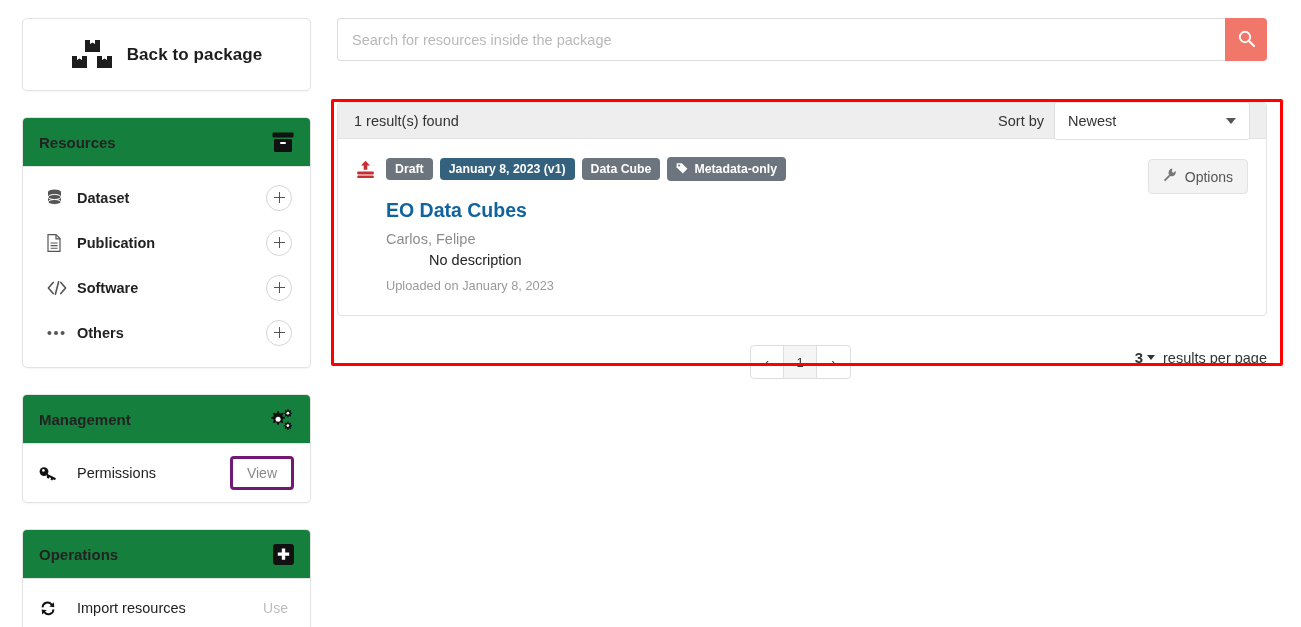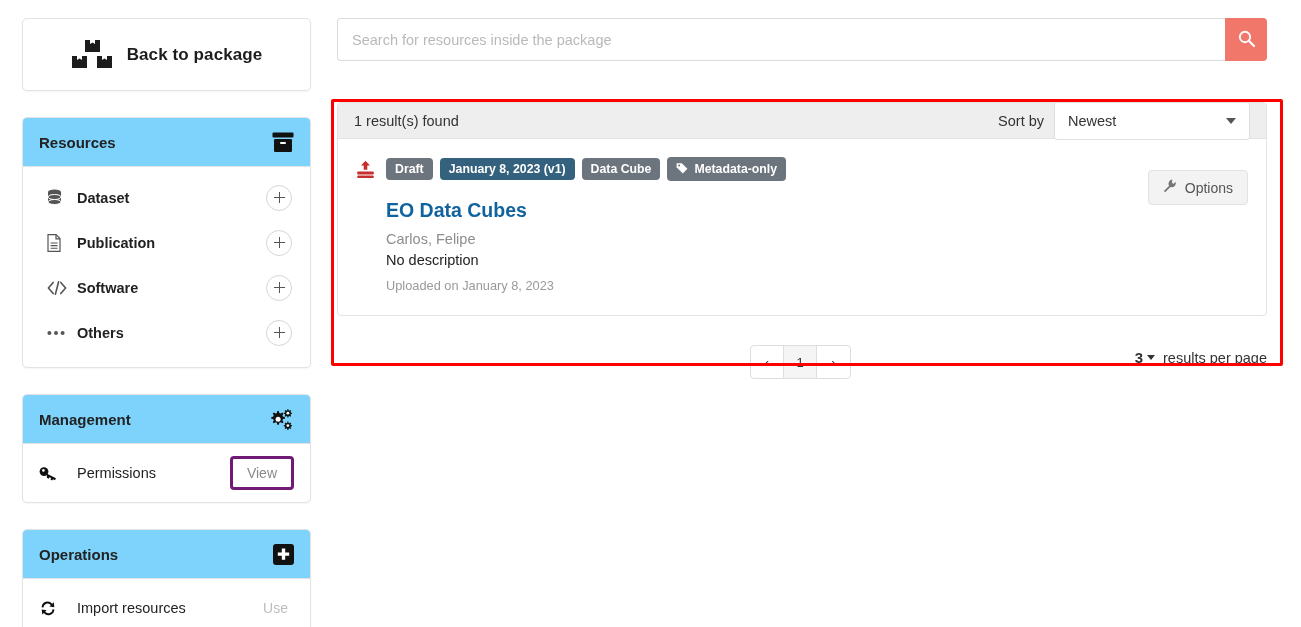--- a/index.html
+++ b/index.html
@@ -29,21 +29,21 @@
     gap: 14px;
     cursor: pointer;
   }
   .back-card .label {
     font-size: 17px; font-weight: bold; color: #1d1d1d; letter-spacing: .1px;
   }
   .boxes-icon { width: 42px; height: 32px; display:block; }
 
   .card.section { margin-top: 26px; overflow: hidden; }
   .sec-head {
-    background: #7dd3fc;
+    background: #15803d;
     border-bottom: 1px solid #e3e3e3;
     height: 49px;
     display: flex; align-items: center; justify-content: space-between;
     padding: 0 16px;
   }
   .sec-head .title { font-size: 15px; font-weight: bold; color: #222; }
   .sec-head .hicon { display:flex; align-items:center; }
 
   .res-list { padding: 8px 0 12px 0; }
   .res-row {
@@ -136,26 +136,26 @@
     border-radius: 4px; padding: 5px 9px; line-height: 1;
   }
   .badge.version { background: #34617d; }
   .res-title {
     display: block;
     margin-top: 18px;
     font-size: 19.5px; font-weight: bold;
     color: #11639e; text-decoration: none; cursor: pointer;
   }
   .res-author { margin-top: 9px; font-size: 14.5px; color: #8d8d8d; }
-  .res-desc { margin-top: 5px; font-size: 14.5px; color: #222; }
+  .res-desc { margin-top: 5px; font-size: 14.5px; color: #222; margin-left: 43px; }
   .res-upload { margin-top: 10px; font-size: 12.8px; color: #9a9a9a; }
 
   .options-btn {
     align-self: flex-start;
-    margin-top: 13px;
+    margin-top: 2px;
     display: inline-flex; align-items: center; gap: 8px;
     background: #f3f3f3; border: 1px solid #e2e2e2;
     border-radius: 4px; padding: 8px 14px;
     font-size: 14px; color: #555; cursor: pointer;
     white-space: nowrap;
     font-family: "Liberation Sans", sans-serif;
   }
 
   
   .pager-row {

